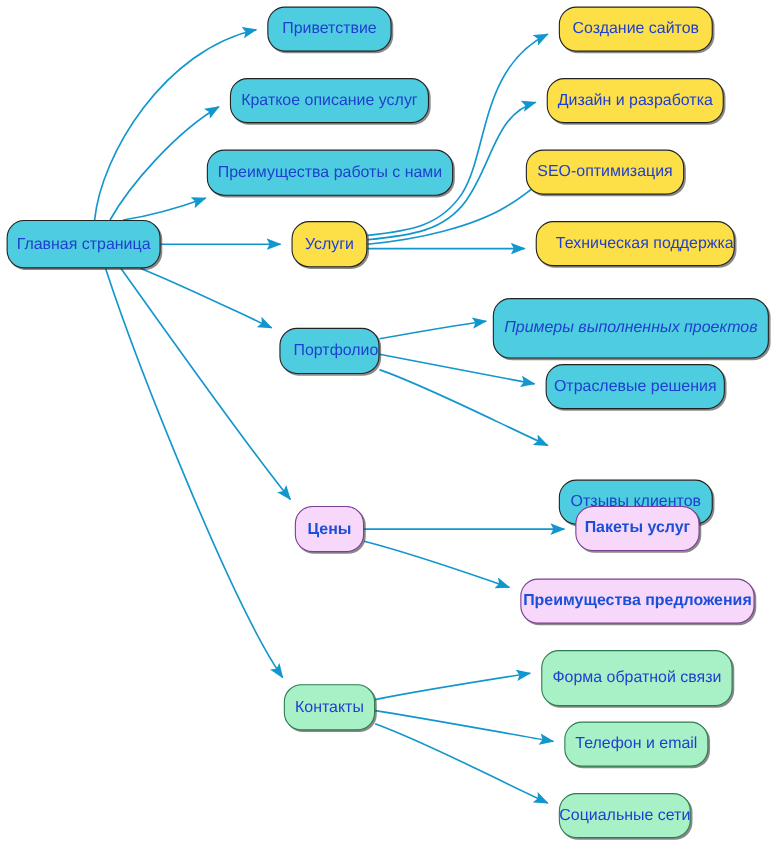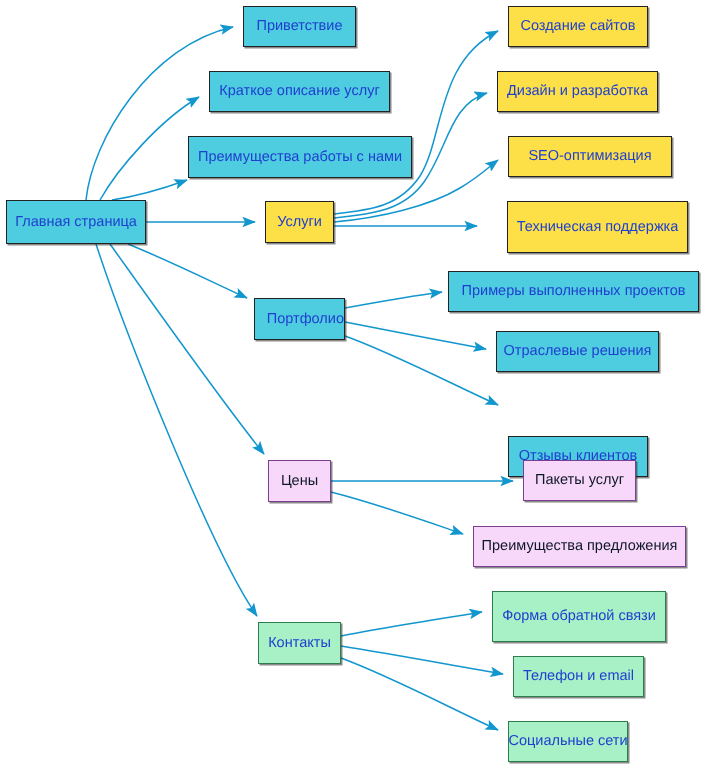--- a/index.html
+++ b/index.html
@@ -8,33 +8,33 @@
     width:708px;height:768px;
     font-family:"Liberation Sans","DejaVu Sans",sans-serif;
     overflow:hidden;position:relative;
   }
   #canvas{position:absolute;left:0;top:0;width:708px;height:768px;}
   #edges{position:absolute;left:0;top:0;width:708px;height:768px;pointer-events:none;}
   .node{
     position:absolute;
     box-sizing:border-box;
     display:flex;align-items:center;justify-content:center;
-    border-radius:0;
+    border-radius:16px;
     border:1.4px solid #2b2b2b;
     color:#1f3fd0;
     font-size:14.5px;
     line-height:1;
     white-space:nowrap;
     box-shadow:1.5px 1.5px 0px rgba(40,40,40,0.55);
     text-rendering:geometricPrecision;
   }
   .node .lbl{pointer-events:none;}
   .n-cyan-dark{background:#4FCDE0;border-color:#222222;}
   .n-cyan-light{background:#fde047;border-color:#222222;}
-  .n-pink{background:#F7D8FA;border-color:#7a3f8f;color:#0f172a;}
+  .n-pink{background:#F7D8FA;border-color:#7a3f8f;color:#1d4ed8;font-weight:bold;}
   .n-green{background:#A8F0C6;border-color:#2e7d4f;color:#1f3fd0;}
 </style>
 </head>
 <body>
 
 <div id="canvas">
 
   <svg id="edges" viewBox="0 0 708 768" xmlns="http://www.w3.org/2000/svg">
     <defs>
       <marker id="arrow" markerWidth="9" markerHeight="7" refX="8.4" refY="3.5" orient="auto" markerUnits="strokeWidth">
@@ -79,30 +79,30 @@
       </div>
       <div class="node n-cyan-light" style="left: 265px; top: 201px; width: 69px; height: 42px; justify-content: center;">
         <span class="lbl">Услуги</span>
       </div>
       <div class="node n-cyan-light" style="left: 508px; top: 6px; width: 140px; height: 41px;">
         <span class="lbl">Создание сайтов</span>
       </div>
       <div class="node n-cyan-light" style="left: 497px; top: 71px; width: 161px; height: 41px;">
         <span class="lbl">Дизайн и разработка</span>
       </div>
-      <div class="node n-cyan-light" style="left: 508px; top: 136px; width: 164px; height: 41px;">
+      <div class="node n-cyan-light" style="left: 478px; top: 136px; width: 144px; height: 41px;">
         <span class="lbl">SEO-оптимизация</span>
       </div>
-      <div class="node n-cyan-light" style="left: 507px; top: 201px; width: 181px; height: 52px;">
+      <div class="node n-cyan-light" style="left: 487px; top: 201px; width: 181px; height: 41px; justify-content: flex-end;">
         <span class="lbl">Техническая поддержка</span>
       </div>
       <div class="node n-cyan-dark" style="left: 254px; top: 298px; width: 91px; height: 42px; justify-content: flex-end;">
         <span class="lbl">Портфолио</span>
       </div>
-      <div class="node n-cyan-dark" style="left: 448px; top: 271px; width: 251px; height: 41px;">
+      <div class="node n-cyan-dark" style="left: 448px; top: 271px; width: 251px; height: 55px; font-style: italic;">
         <span class="lbl">Примеры выполненных проектов</span>
       </div>
       <div class="node n-cyan-dark" style="left: 496px; top: 331px; width: 163px; height: 41px;">
         <span class="lbl">Отраслевые решения</span>
       </div>
       <div class="node n-cyan-dark" style="left: 508px; top: 396px; width: 140px; height: 41px; margin-top: 40px;">
         <span class="lbl">Отзывы клиентов</span>
       </div>
       <div class="node n-pink" style="left: 268px; top: 460px; width: 63px; height: 42px;">
         <span class="lbl">Цены</span>

